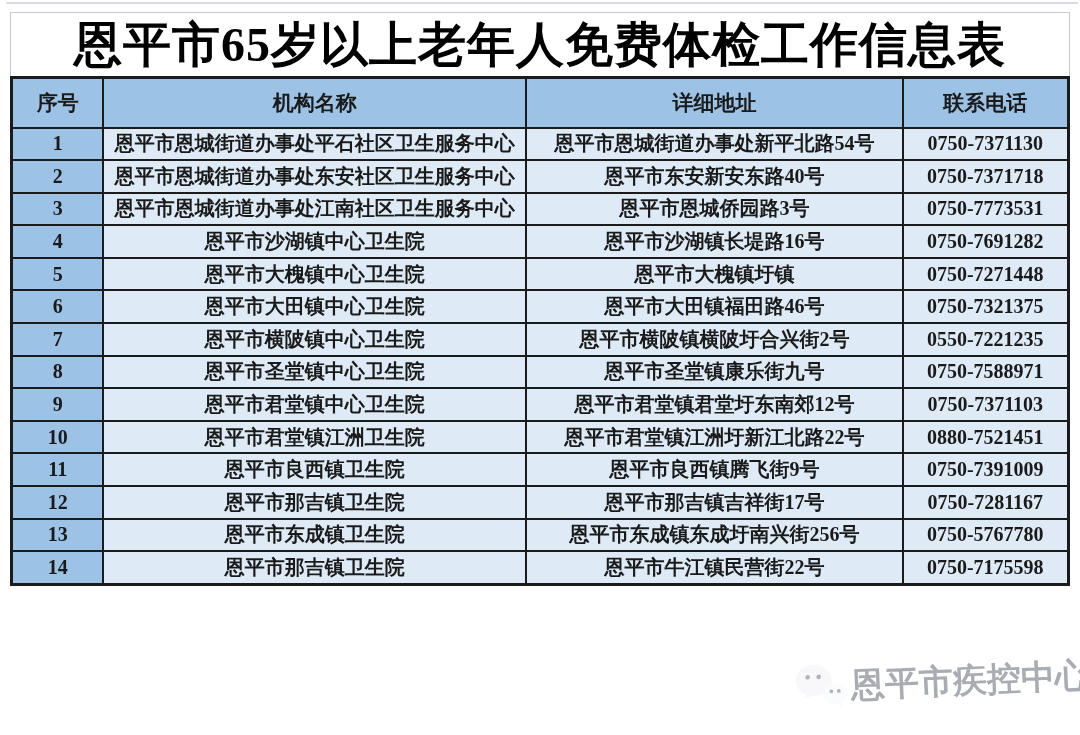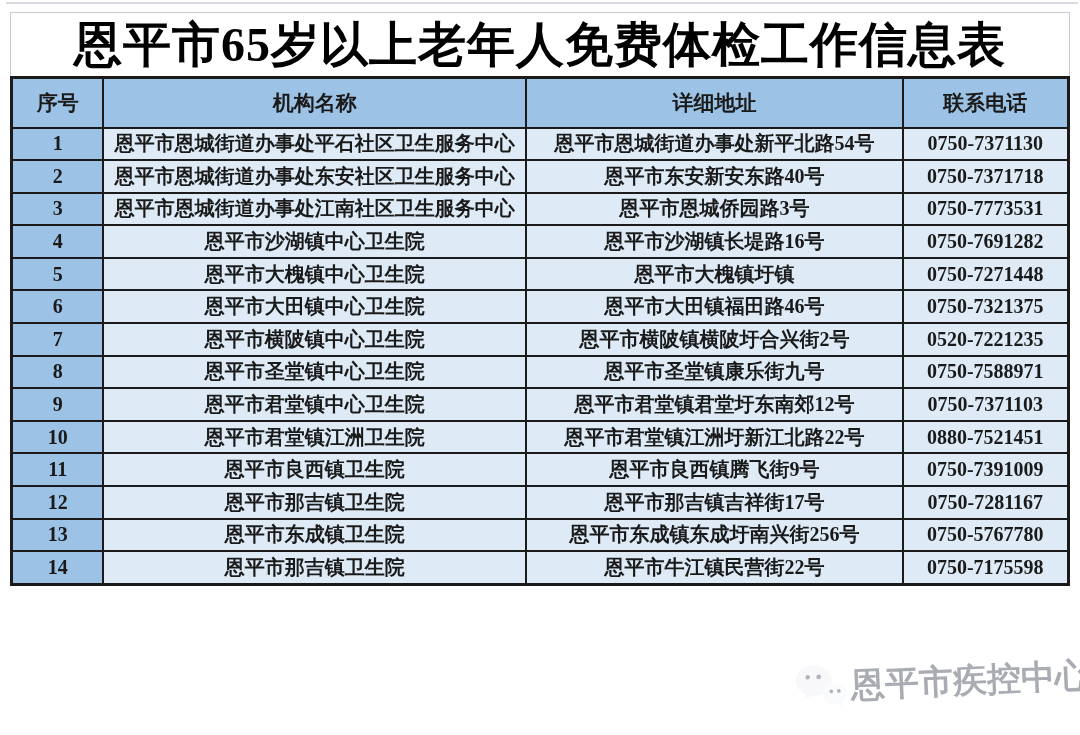--- a/index.html
+++ b/index.html
@@ -138,21 +138,21 @@
           <tr>
             <td class="index-col">6</td>
             <td>恩平市大田镇中心卫生院</td>
             <td>恩平市大田镇福田路46号</td>
             <td>0750-7321375</td>
           </tr>
           <tr>
             <td class="index-col">7</td>
             <td>恩平市横陂镇中心卫生院</td>
             <td>恩平市横陂镇横陂圩合兴街2号</td>
-            <td>0520-7221235</td>
+            <td>0550-7221235</td>
           </tr>
           <tr>
             <td class="index-col">8</td>
             <td>恩平市圣堂镇中心卫生院</td>
             <td>恩平市圣堂镇康乐街九号</td>
             <td>0750-7588971</td>
           </tr>
           <tr>
             <td class="index-col">9</td>
             <td>恩平市君堂镇中心卫生院</td>

